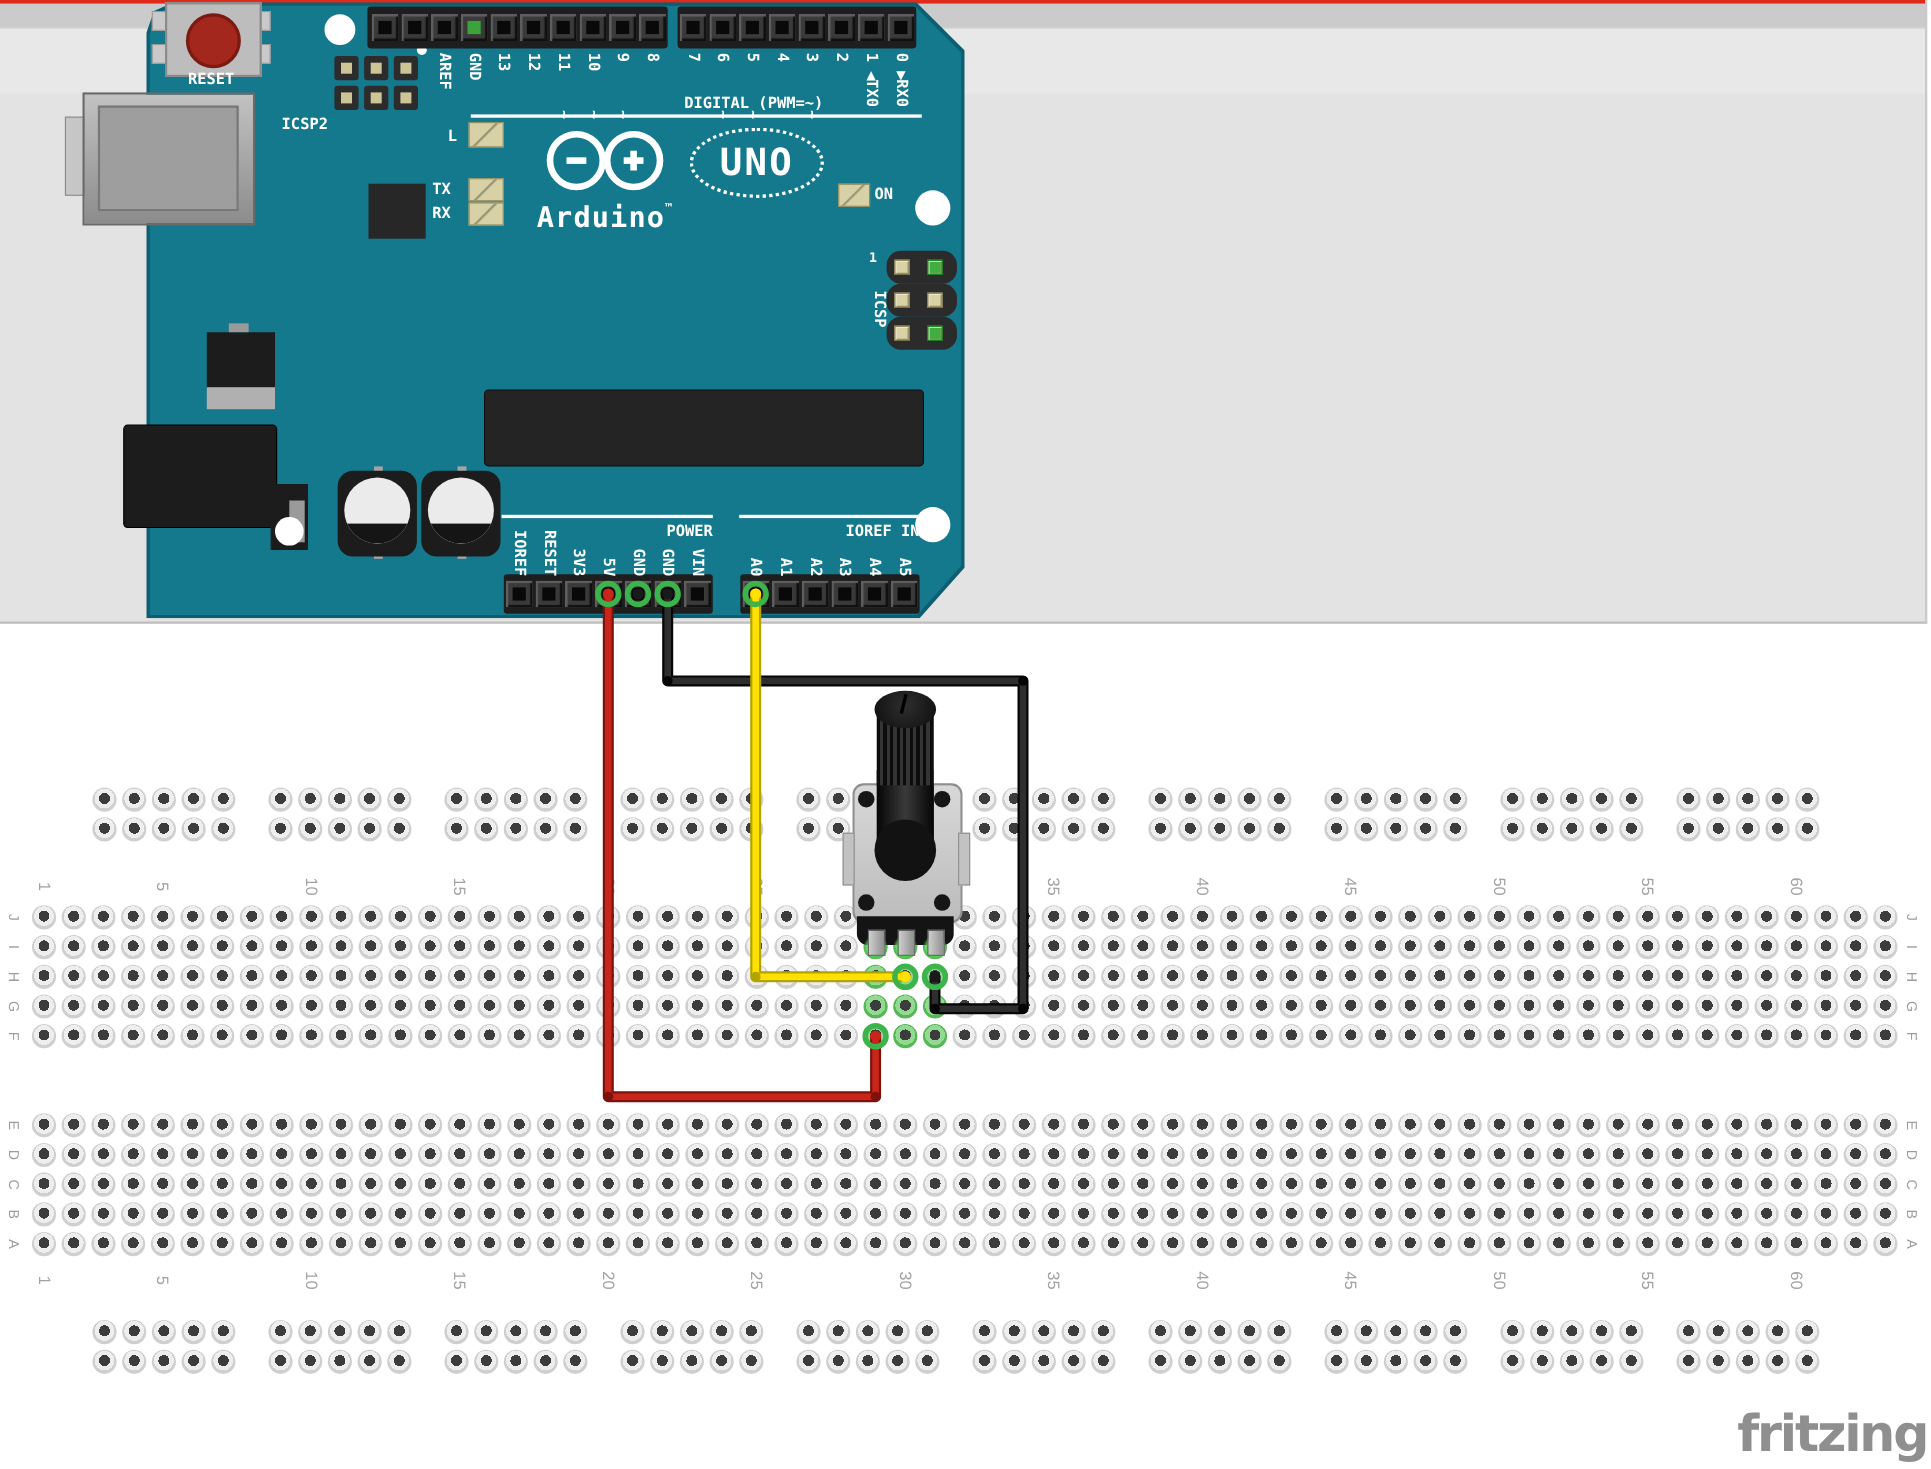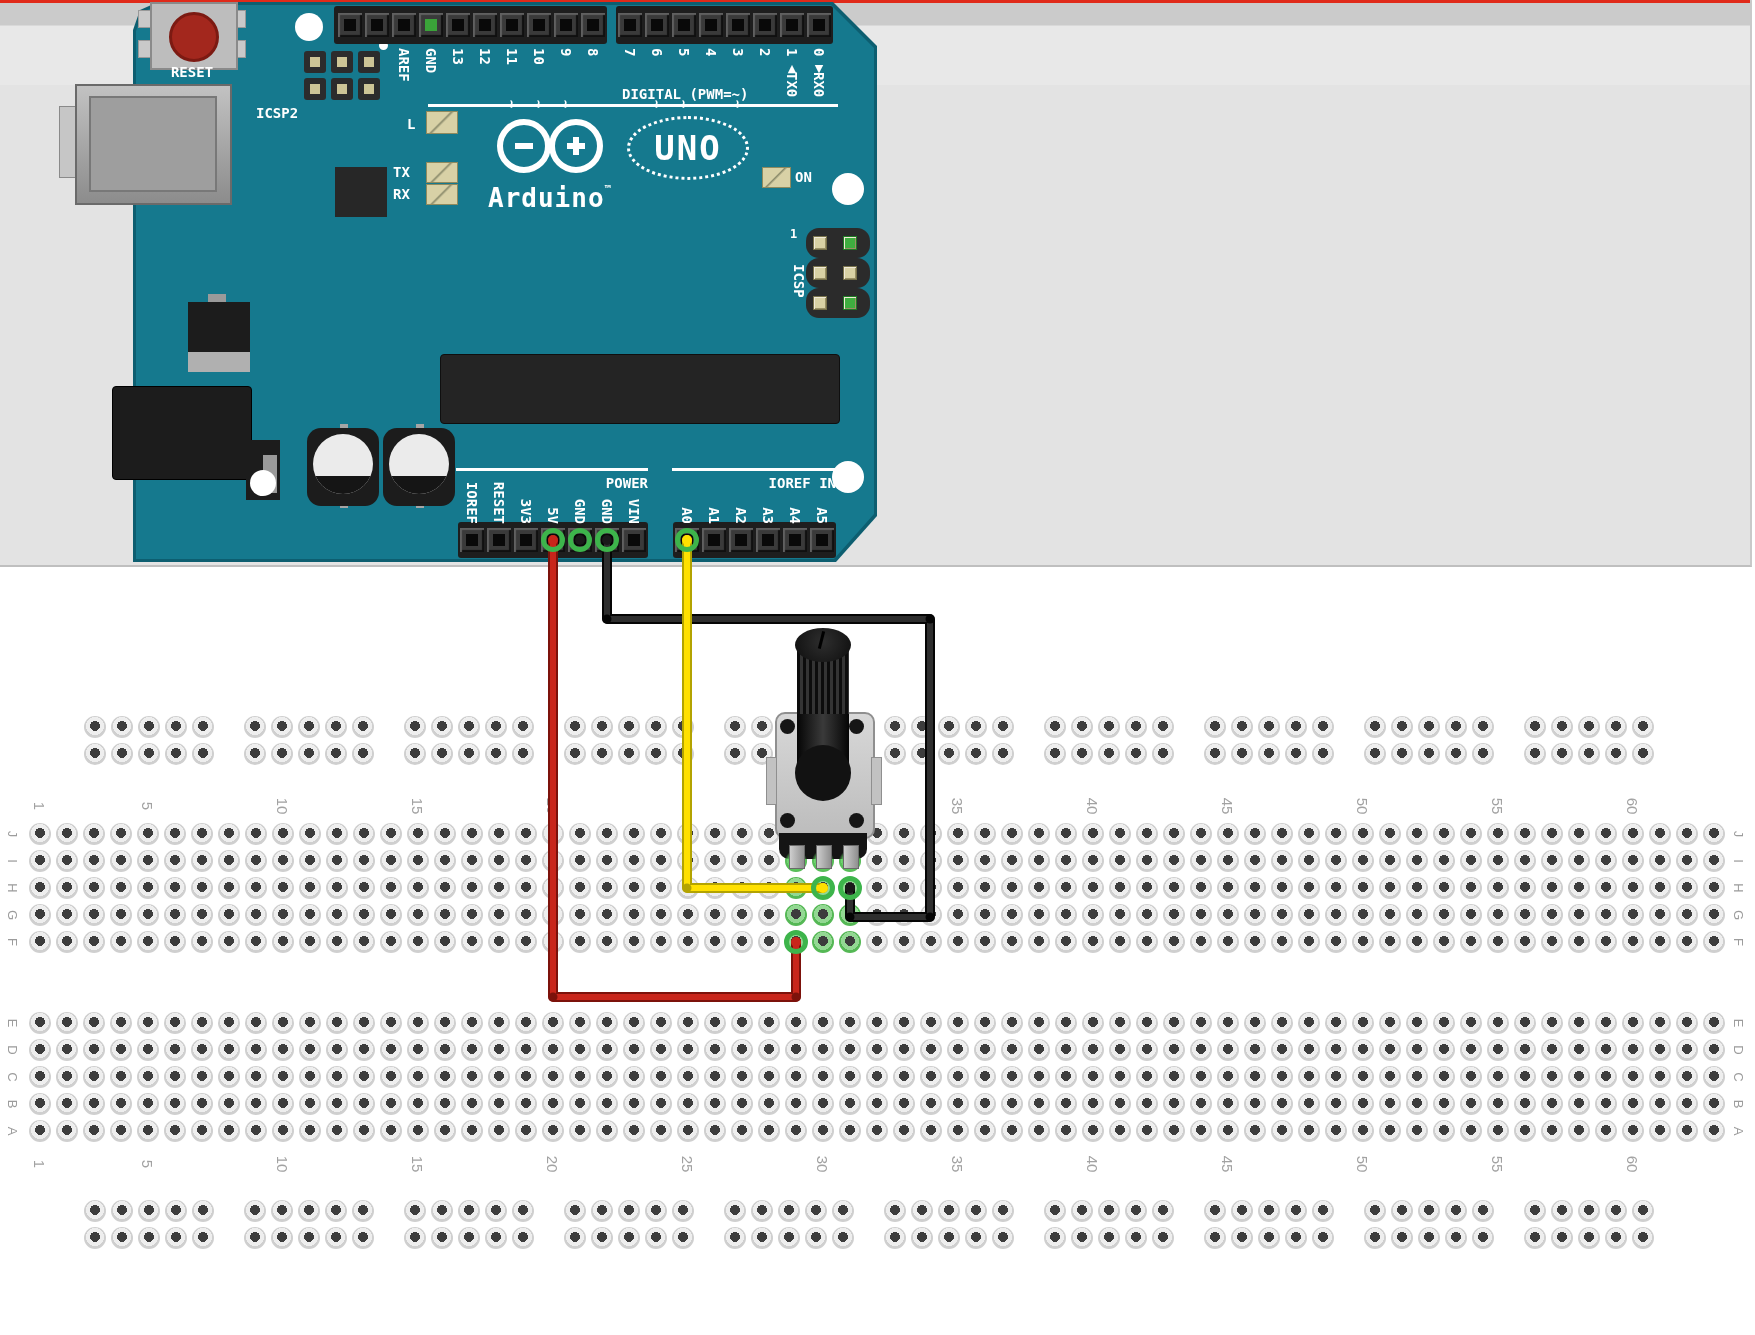--- a/index.html
+++ b/index.html
@@ -206,20 +206,21 @@
       <circle cx="687" cy="540" r="9.5" fill="none" stroke="#3db44b" stroke-width="5"></circle>
       <circle cx="687" cy="540" r="5" fill="#ffe000"></circle>
       <circle cx="796" cy="942" r="9.5" fill="none" stroke="#3db44b" stroke-width="5"></circle>
       <circle cx="796" cy="942" r="5" fill="#c8261b"></circle>
       <circle cx="823" cy="888" r="9.5" fill="none" stroke="#3db44b" stroke-width="5"></circle>
       <circle cx="823" cy="888" r="5" fill="#ffe000"></circle>
       <circle cx="850" cy="888" r="9.5" fill="none" stroke="#3db44b" stroke-width="5"></circle>
       <circle cx="850" cy="888" r="5" fill="#1a1a1a"></circle>
     </svg>
 
+  <div class="abs fritzing" style="left:1570px;top:1276px;width:182px;height:56px">fritzing</div>
 <div class="abs hole" style="left: 29px; top: 823px;"></div>
     <div class="abs hole" style="left: 29px; top: 850px;"></div>
     <div class="abs hole" style="left: 29px; top: 877px;"></div>
     <div class="abs hole" style="left: 29px; top: 904px;"></div>
     <div class="abs hole" style="left: 29px; top: 931px;"></div>
     <div class="abs hole" style="left: 29px; top: 1012px;"></div>
     <div class="abs hole" style="left: 29px; top: 1039px;"></div>
     <div class="abs hole" style="left: 29px; top: 1066px;"></div>
     <div class="abs hole" style="left: 29px; top: 1093px;"></div>
     <div class="abs hole" style="left: 29px; top: 1120px;"></div>

